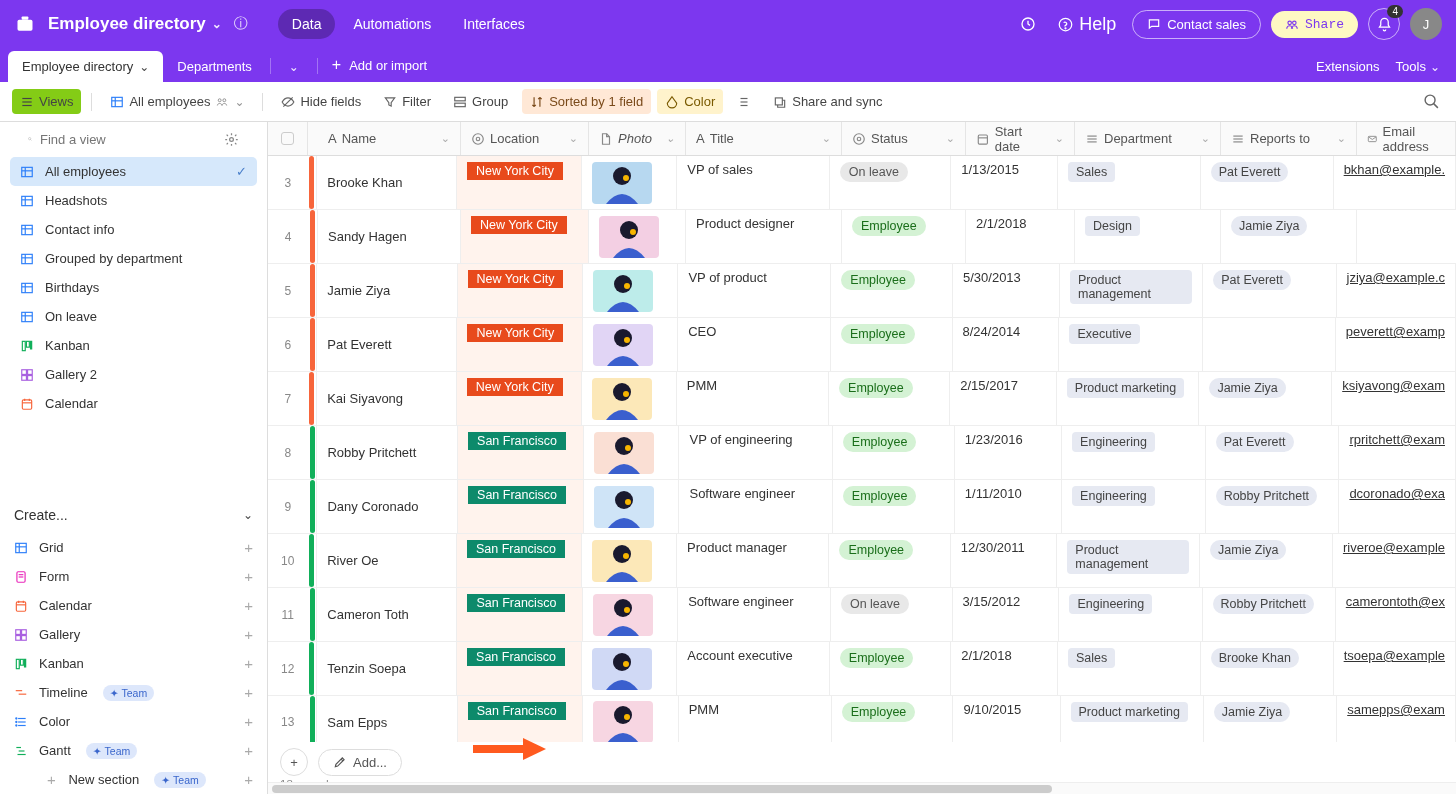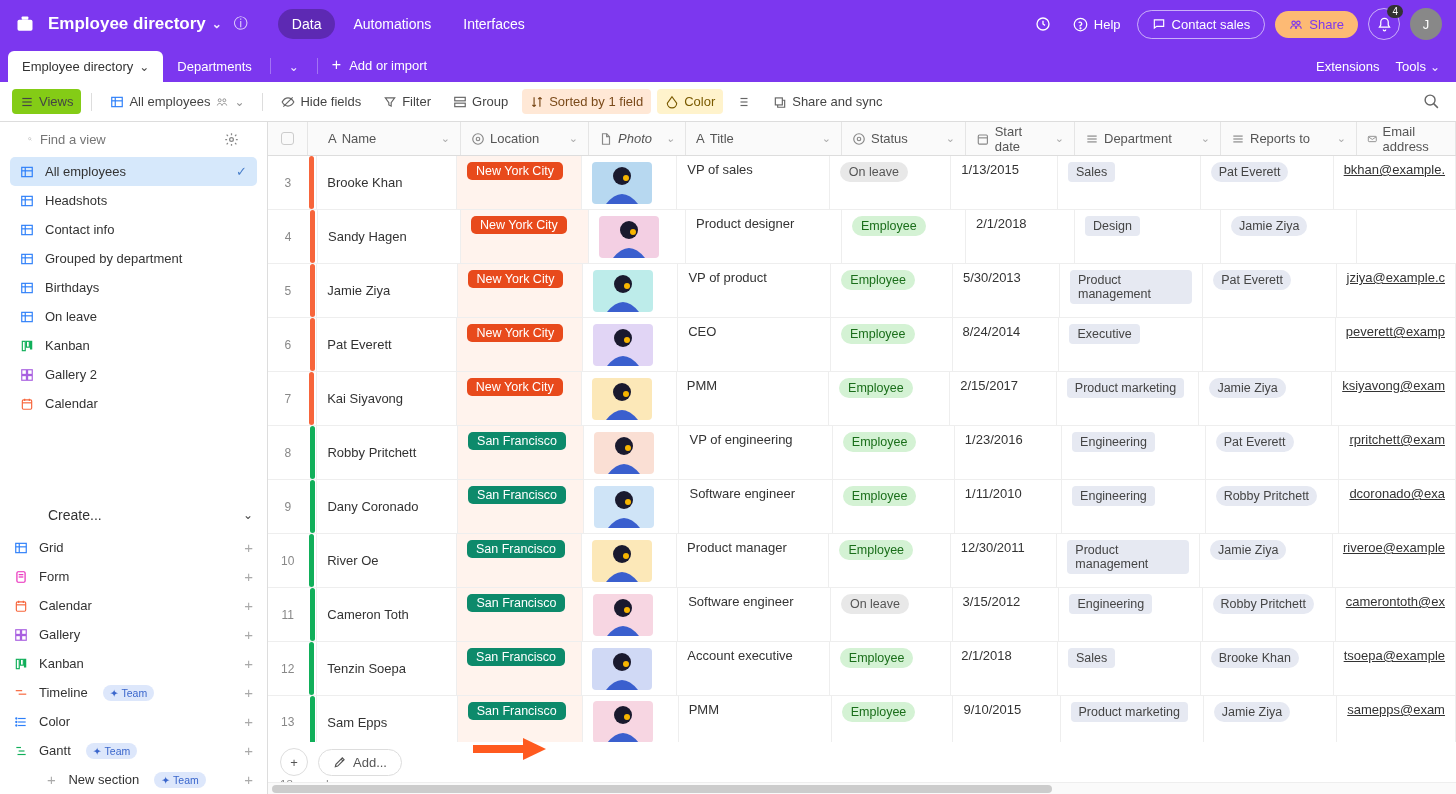--- a/index.html
+++ b/index.html
@@ -9,23 +9,23 @@
 .topbar { background: #7c37ef; height: 48px; display: flex; align-items: center; padding: 0 14px; color: #fff; }
 .topbar-left { display: flex; align-items: center; gap: 12px; }
 .briefcase { width: 22px; height: 22px; display:flex; align-items:center; justify-content:center; }
 .base-title { font-size: 17px; font-weight: 600; display: flex; align-items: center; gap: 6px; }
 .chev { font-size: 12px; opacity: .9; }
 .info-icn { font-size: 14px; opacity:.85; }
 .top-tabs { display: flex; gap: 4px; margin-left: 18px; }
 .top-tab { padding: 7px 14px; border-radius: 18px; cursor: pointer; font-size: 14px; color: #fff; }
 .top-tab.active { background: rgba(0,0,0,.25); }
 .topbar-right { margin-left: auto; display: flex; align-items: center; gap: 10px; }
-.hdr-link { display:flex; align-items:center; gap:6px; font-size:13px; cursor:pointer; padding:4px 6px; }
+.hdr-link { display:flex; align-items:center; gap:6px; font-size:18px; cursor:pointer; padding:4px 6px; }
 .pill { border:1px solid rgba(255,255,255,.6); border-radius:20px; padding:6px 14px; display:flex; align-items:center; gap:6px; }
-.pill-white { background:#fdba74; color:#7c37ef; border:none; font-weight:500; }
+.pill-white { background:#fef9c3; color:#7c37ef; border:none; font-weight:500;font-family:Liberation Mono, monospace; }
 .bell-wrap { position:relative; width:32px; height:32px; border-radius:50%; border:1px solid rgba(255,255,255,.6); display:flex; align-items:center; justify-content:center; }
 .badge { position:absolute; top:-4px; right:-4px; background:#333; color:#fff; font-size:10px; border-radius:8px; padding:1px 5px; }
 .avatar { width:32px; height:32px; border-radius:50%; background:#888; display:flex; align-items:center; justify-content:center; color:#fff; font-size:13px; }
 
 
 .tablebar { background:#7c37ef; height:34px; display:flex; align-items:flex-end; padding-left:8px; justify-content:space-between; }
 .tablebar-left { display:flex; align-items:flex-end; }
 .ttab { padding:8px 14px; border-radius:6px 6px 0 0; font-size:13px; display:flex; align-items:center; gap:6px; cursor:pointer; color:#fff; }
 .ttab.active { background:#fff; color:#333; }
 .ttab-sep { width:1px; height:16px; background:rgba(255,255,255,.3); margin:0 4px 8px; }
@@ -57,21 +57,21 @@
 .vicn { width:16px; text-align:center; font-size:13px; }
 .vicn.grid { color:#2d7ff9; }
 .vicn.kanban { color:#11af5a; }
 .vicn.gallery { color:#a960e0; }
 .vicn.cal { color:#f7653b; }
 .vicn.form { color:#e929ba; }
 .vicn.tl { color:#f7653b; }
 .vicn.list { color:#2d7ff9; }
 .vicn.gantt { color:#11af5a; }
 .vicn.plus { color:#888; }
-.create-hdr { padding:10px 14px; font-size:14px; color:#333; display:flex; align-items:center; justify-content:space-between; cursor:pointer;margin-left:34px; }
+.create-hdr { padding:10px 14px; font-size:14px; color:#333; display:flex; align-items:center; justify-content:space-between; cursor:pointer; }
 .create-item { display:flex; align-items:center; gap:9px; padding:6px 14px; font-size:13px; color:#333; }
 .create-item .plus { margin-left:auto; color:#aaa; font-size:15px; cursor:pointer;}
 .team-pill { background:#dde7fb; color:#3a66cc; font-size:10.5px; padding:2px 7px; border-radius:10px; display:inline-flex; align-items:center; gap:3px; margin-left:6px; }
 
 
 .gridwrap { flex:1; overflow:hidden; position:relative; display:flex; flex-direction:column; }
 .grid-hdr { display:flex; border-bottom:1px solid #ddd; background:#fafafa; height:34px; }
 .gcell-h { border-right:1px solid #e5e5e5; display:flex; align-items:center; padding:0 10px; font-size:13px; color:#555; gap:5px; position:relative; }
 .gcell-h .dd { margin-left:auto; color:#aaa; font-size:11px; }
 .col-num { width:40px; justify-content:center; padding:0; }
@@ -87,21 +87,21 @@
 .col-email { width:160px; flex:1;}
 .grid-body { overflow-y:auto; flex:1;}
 .grow { display:flex; border-bottom:1px solid #eee; height:54px; }
 .gcell { border-right:1px solid #eee; padding:6px 10px; font-size:13px; display:flex; align-items:flex-start;}
 .gcell.col-num { justify-content:center; align-items:center; color:#888; font-size:12px; border-right:none;}
 .gcell.col-bar { padding:0; }
 .locbar { width:5px; height:100%; border-radius:3px; margin-left:2px; }
 .locbar.ny { background:#f7653b; }
 .locbar.sf { background:#11af5a; }
 .gcell.col-name { align-items:center; }
-.loc-pill { color:#fff; padding:2px 9px; border-radius:5px; font-size:12.5px; display:inline-block; }
+.loc-pill { color:#fff; padding:2px 9px; border-radius:0; font-size:12.5px; display:inline-block; }
 .loc-pill.ny { background:#e84a1c; }
 .loc-pill.sf { background:#0d8a6b; }
 .gcell.col-loc { background:#fff3ed; }
 .photo-thumb { width:60px; height:42px; border-radius:4px; display:flex; align-items:center; justify-content:center; overflow:hidden;}
 .gcell.col-photo { align-items:center; }
 .status-pill { padding:3px 9px; border-radius:11px; font-size:12.5px; }
 .status-pill.emp { background:#d4f2d4; color:#1a6e1a; }
 .status-pill.leave { background:#e8e8e8; color:#555; }
 .dept-pill { background:#e6e9f2; padding:3px 8px; border-radius:4px; font-size:12.5px; color:#444; }
 .rep-pill { background:#e6e9f2; padding:3px 8px; border-radius:10px; font-size:12.5px; color:#444; }

